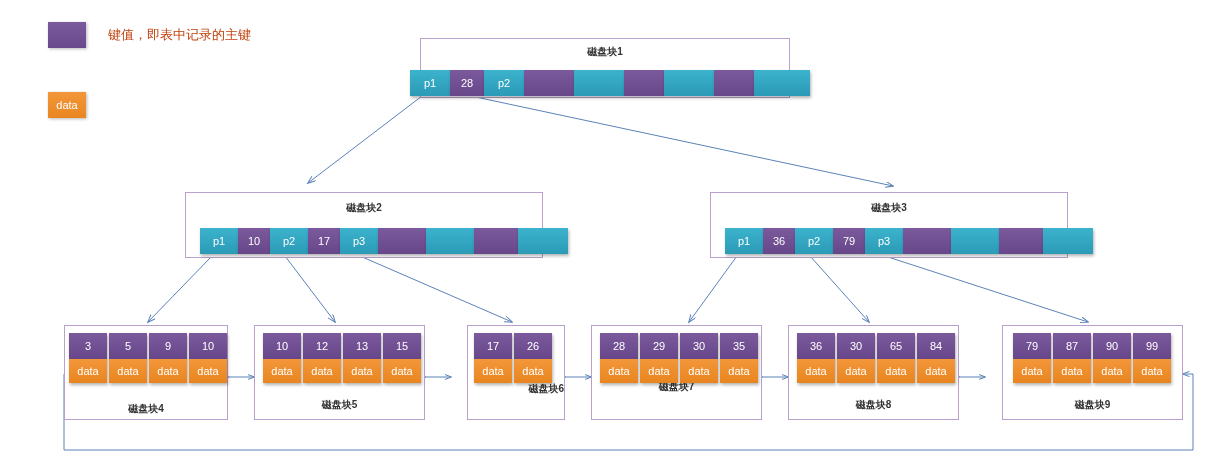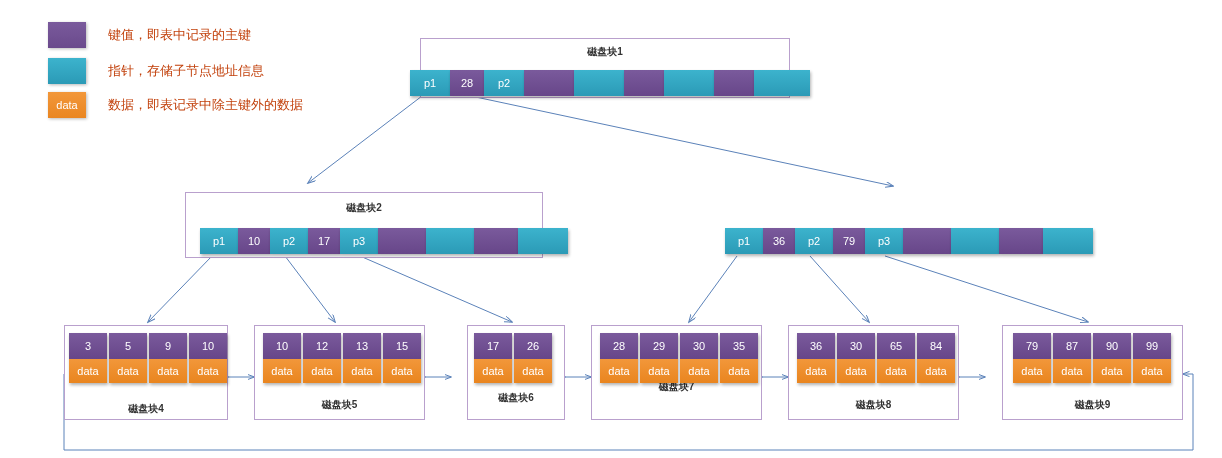--- a/index.html
+++ b/index.html
@@ -119,27 +119,22 @@
 
     <g stroke="#5b82b9" stroke-width="1" fill="none" marker-start="url(#ah-s)" marker-end="url(#ah-s)">
       <path d="M74,374 L74,374 L64,374 L64,450 L1193,450 L1193,374 L1183,374"></path>
     </g>
   </svg>
 
   <div class="legend-row" style="left:48px;top:22px;">
     <span class="legend-swatch sw-key"></span>
     <span class="legend-text">键值，即表中记录的主键</span>
   </div>
-  <div class="legend-row" style="left:48px;top:58px;">
-    <span class="legend-swatch sw-ptr"></span>
-    <span class="legend-text">指针，存储子节点地址信息</span>
-  </div>
   <div class="legend-row" style="left:48px;top:92px;">
     <span class="legend-swatch sw-data">data</span>
-    <span class="legend-text">数据，即表记录中除主键外的数据</span>
   </div>
 
   <div class="frame" style="left:420px;top:38px;width:370px;height:60px;">
     <div class="frame-title" style="top:6px;">磁盘块1</div>
   </div>
   <div class="strip" id="root-strip" style="left:410px;top:70px;">
       <div class="cell c-ptr" style="width: 40px;">p1</div>
       <div class="cell c-key" style="width: 34px;">28</div>
       <div class="cell c-ptr" style="width: 40px;">p2</div>
       <div class="cell c-key" style="width: 50px;"></div>
@@ -158,20 +153,23 @@
       <div class="cell c-key" style="width: 32px;">10</div>
       <div class="cell c-ptr" style="width: 38px;">p2</div>
       <div class="cell c-key" style="width: 32px;">17</div>
       <div class="cell c-ptr" style="width: 38px;">p3</div>
       <div class="cell c-key" style="width: 48px;"></div>
       <div class="cell c-ptr" style="width: 48px;"></div>
       <div class="cell c-key" style="width: 44px;"></div>
       <div class="cell c-ptr" style="width: 50px;"></div>
     </div>
 
+  <div class="frame" style="left:710px;top:192px;width:358px;height:66px;">
+    <div class="frame-title" style="top:8px;">磁盘块3</div>
+  </div>
   <div class="strip" id="n3-strip" style="left:725px;top:228px;">
       <div class="cell c-ptr" style="width: 38px;">p1</div>
       <div class="cell c-key" style="width: 32px;">36</div>
       <div class="cell c-ptr" style="width: 38px;">p2</div>
       <div class="cell c-key" style="width: 32px;">79</div>
       <div class="cell c-ptr" style="width: 38px;">p3</div>
       <div class="cell c-key" style="width: 48px;"></div>
       <div class="cell c-ptr" style="width: 48px;"></div>
       <div class="cell c-key" style="width: 44px;"></div>
       <div class="cell c-ptr" style="width: 50px;"></div>
@@ -215,21 +213,21 @@
         <div class="rec-key">13</div>
         <div class="rec-data">data</div>
       </div>
       <div class="rec">
         <div class="rec-key">15</div>
         <div class="rec-data">data</div>
       </div>
     </div>
 
   <div class="frame" style="left:467px;top:325px;width:98px;height:95px;">
-    <div class="frame-title" style="bottom:14px;">磁盘块6</div>
+    <div class="frame-title" style="bottom:23px;text-align:right;">磁盘块6</div>
   </div>
   <div class="records" id="leaf2" style="left:474px;top:333px;">
       <div class="rec">
         <div class="rec-key">17</div>
         <div class="rec-data">data</div>
       </div>
       <div class="rec">
         <div class="rec-key">26</div>
         <div class="rec-data">data</div>
       </div>

